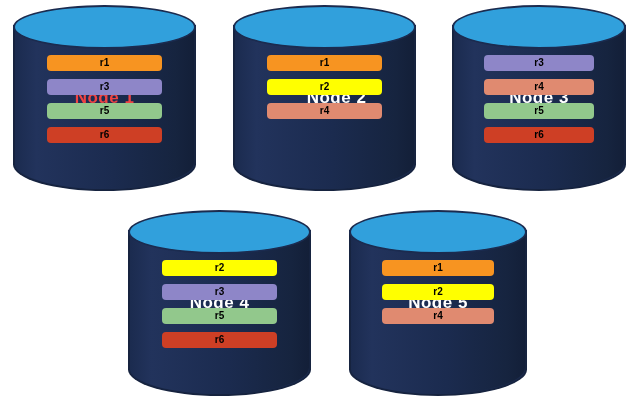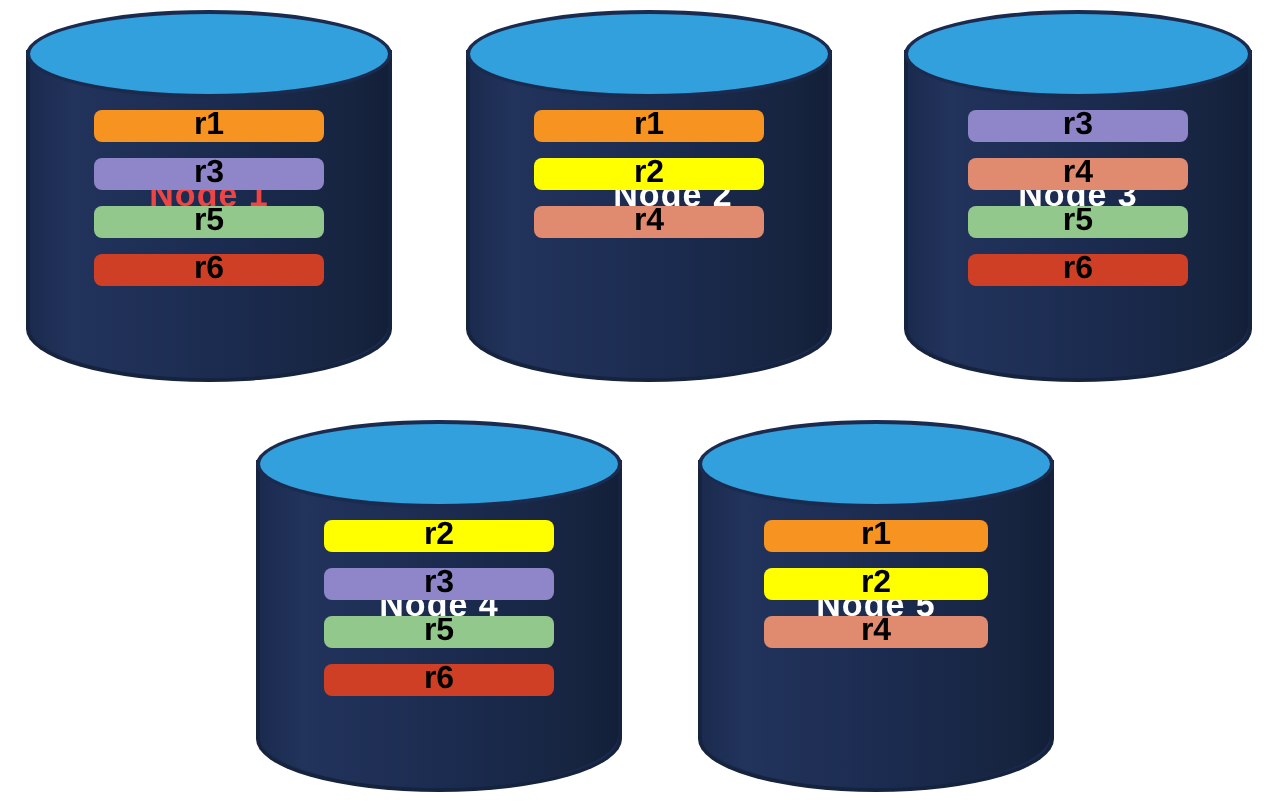--- a/index.html
+++ b/index.html
@@ -106,21 +106,21 @@
 
   .replica-bar {
     width: 63%;
     height: 16px;
     border-radius: 4px;
     display: flex;
     align-items: center;
     justify-content: center;
     color: #000000;
     font-weight: bold;
-    font-size: 16px;
+    font-size: 10px;
     line-height: 1;
     box-sizing: border-box;
   }
 
   
 </style>
 </head>
 <body>
 
 <div id="diagram-canvas" style="background: rgb(255, 255, 255);">

